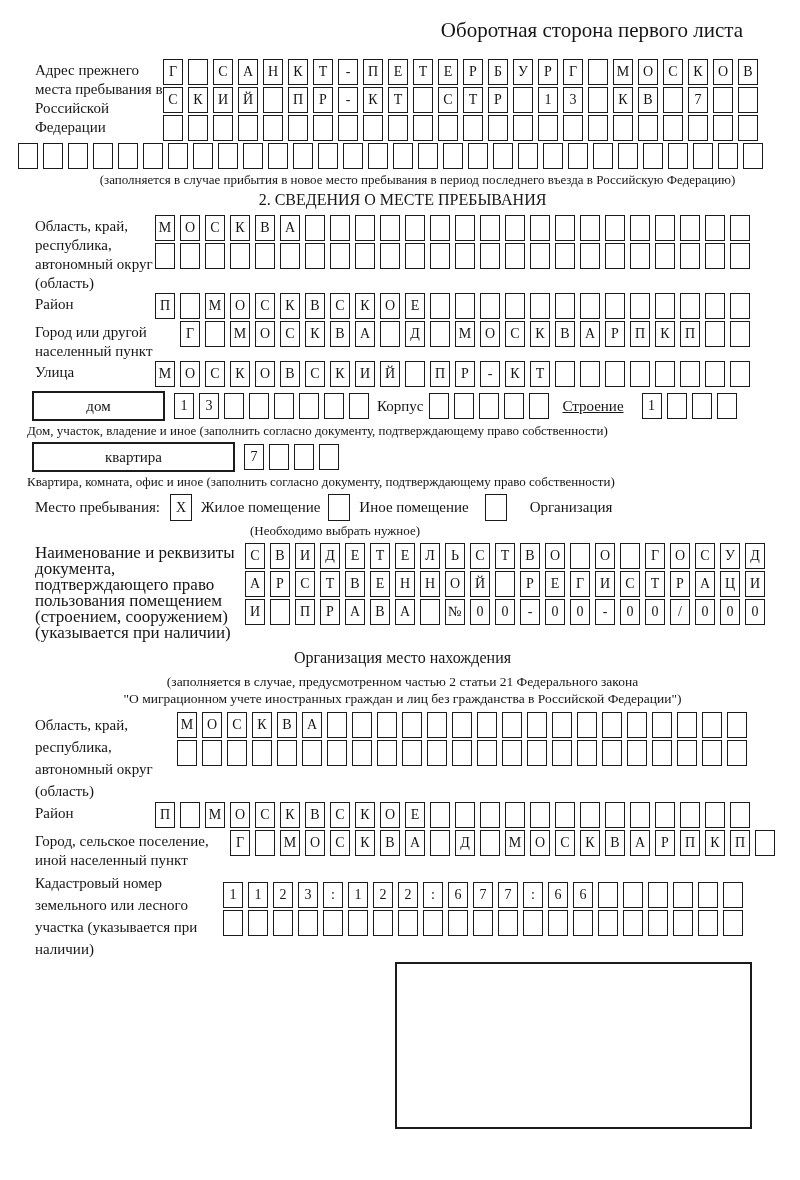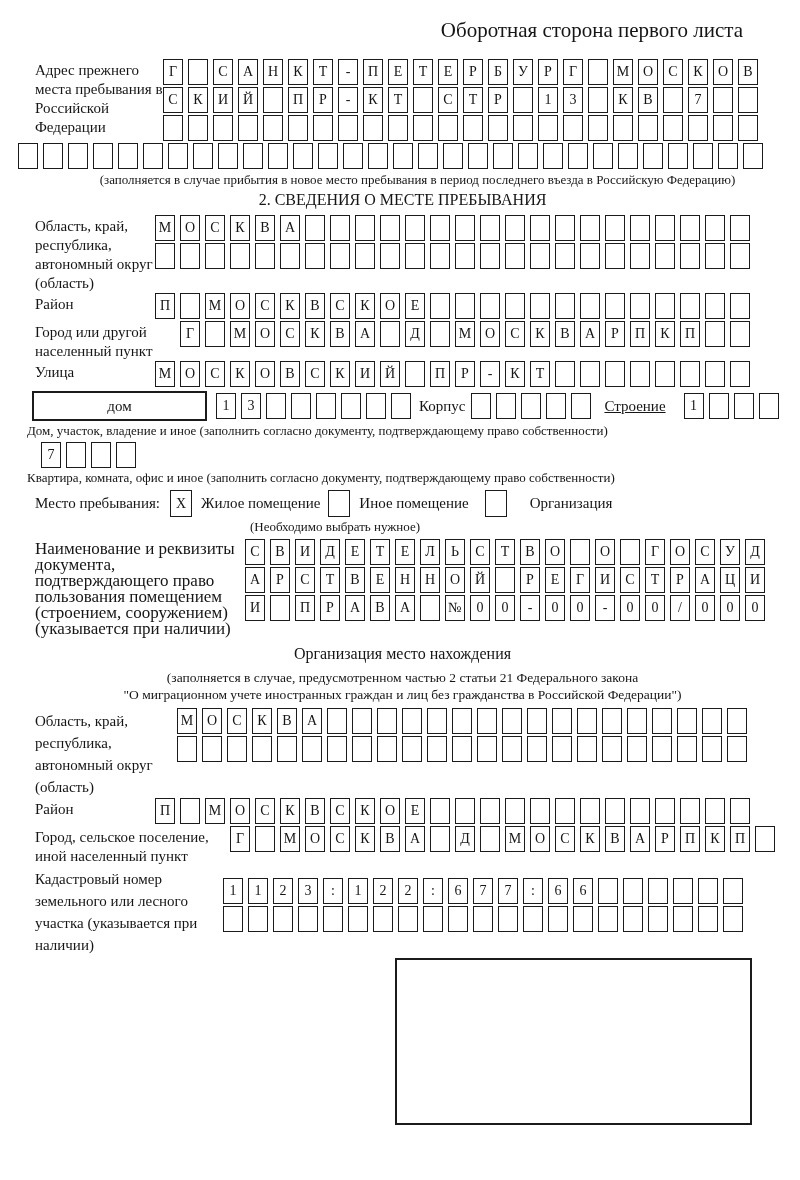--- a/index.html
+++ b/index.html
@@ -37,21 +37,21 @@
   .center{ text-align:center; }
   .leftcap{ margin-left:-8px; }
   .sec-title{ text-align:center; font-weight:normal; font-size:16px; margin:3px 0 6px 0; padding-right:30px; }
   .minh76{ min-height:76px; } .minh36{ min-height:36px; } .minh88{ min-height:88px; }
 
   .domrow{ display:flex; align-items:center; margin:2px 0 2px -3px; }
   .wide-box{
     box-sizing:border-box; border:2px solid #1b1b1b; height:30px;
     display:flex; align-items:center; justify-content:center; font-size:15px;
   }
-  .dom-box{ width:175px; }
+  .dom-box{ width:133px; }
   .kv-box{ width:203px; }
   .inline-label{ flex:none; }
 
   .cbrow{ display:flex; align-items:center; margin:4px 0 2px 0; }
   .cb{ width:22px; height:27px; }
   .choose{ width:360px; margin-left:120px; text-align:center; margin-top:2px; margin-bottom:4px; }
 
   .s3notes{ text-align:center; font-size:13.5px; line-height:17px; padding-right:30px; }
   .s3title{ margin-top:8px; }
 
@@ -366,20 +366,21 @@
     <div class="boxrow" style="margin:0;">
         <span class="cbox">1</span>
         <span class="cbox"></span>
         <span class="cbox"></span>
         <span class="cbox"></span>
       </div>
   </div>
   <div class="caption leftcap">Дом, участок, владение и иное (заполнить согласно документу, подтверждающему право собственности)</div>
 
   <div class="domrow">
+    <div class="wide-box kv-box">квартира</div>
     <div class="boxrow" style="margin:0 0 0 9px;">
         <span class="cbox">7</span>
         <span class="cbox"></span>
         <span class="cbox"></span>
         <span class="cbox"></span>
       </div>
   </div>
   <div class="caption leftcap">Квартира, комната, офис и иное (заполнить согласно документу, подтверждающему право собственности)</div>
 
   <div class="cbrow">

